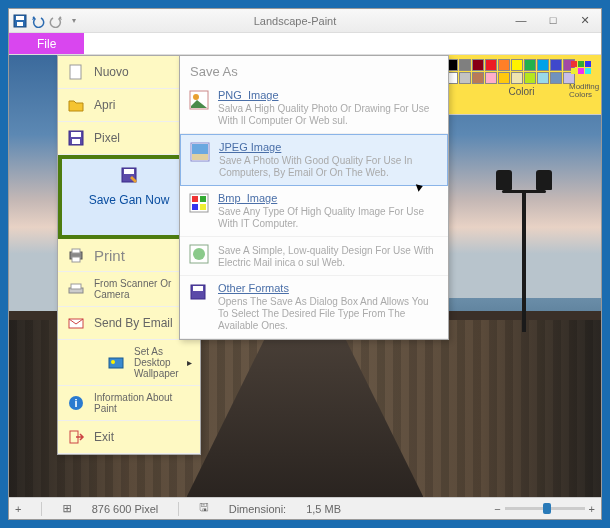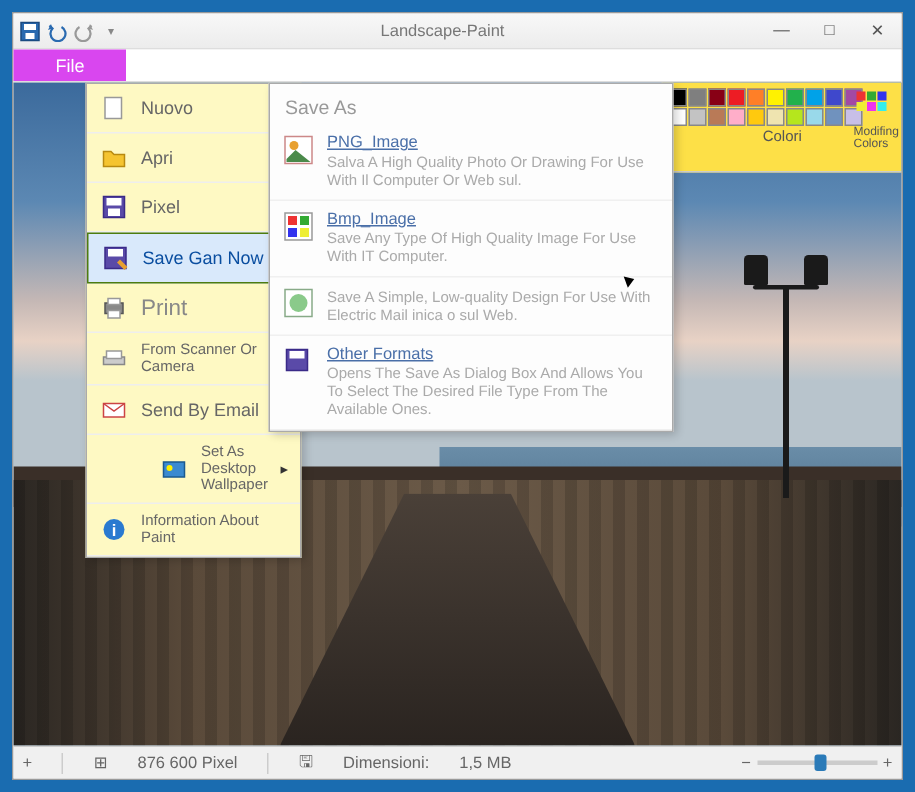--- a/index.html
+++ b/index.html
@@ -38,21 +38,21 @@
 .swatch-grid { display: grid; grid-template-columns: repeat(10, 12px); gap: 1px; }
 .swatch { width: 12px; height: 12px; border: 1px solid #888; }
 .color-label { font-size: 10px; color: #555; text-align: center; margin-top: 2px; }
 .modcolors { position:absolute; right:2px; top:4px; width:30px; }
 .modcolors svg { width:24px; height:20px; }
 .modcolors-label { font-size:8px; color:#555; line-height:1; }
 
 
 .file-menu { position: absolute; top: 0; left: 0; width: 144px; background: #fef9c3; border: 1px solid #aaa; box-shadow: 2px 2px 6px rgba(0,0,0,.2); z-index: 10; margin-left: 48px; }
 .menu-item { display: flex; align-items: center; gap: 8px; padding: 6px 8px; font-size: 12px; color: #666; border-bottom: 1px solid #eee; cursor: pointer; min-height: 30px; }
-.menu-item.hl { background: #d9e9fb; border: 1px solid #4d7c0f; color: #0a4ea0; }
+.menu-item.hl { background: #d9e9fb; border: 4px solid #4d7c0f; color: #0a4ea0; flex-direction: column; }
 .menu-icon { width: 20px; height: 20px; display: flex; align-items: center; justify-content: center; flex-shrink: 0; }
 .menu-item .arrow { margin-left: auto; color: #333; }
 
 
 .submenu { position: absolute; top: 0; left: 170px; width: 270px; background: #fdfdfd; border: 1px solid #aaa; box-shadow: 2px 2px 6px rgba(0,0,0,.2); z-index: 11; }
 .submenu-hdr { font-size: 13px; color: #999; padding: 8px 10px 4px; }
 .sub-item { display: flex; gap: 8px; padding: 6px 8px; border-bottom: 1px solid #f0f0f0; cursor: pointer; }
 .sub-item.hl { background: #e3effc; border: 1px solid #8ab4e8; }
 .sub-icon { width: 22px; height: 22px; flex-shrink: 0; display:flex; align-items:center; justify-content:center; }
 .sub-text { flex: 1; }
@@ -238,35 +238,57 @@
       </div>
       <div class="menu-item" style="font-size:10px;">
         <span class="menu-icon">
             <svg width="18" height="18">
               <circle cx="9" cy="9" r="7" fill="#2a7ad0"></circle>
               <text x="9" y="13" text-anchor="middle" fill="#fff" font-size="11" font-weight="bold">i</text>
             </svg>
           </span>
         <span>Information About Paint</span>
       </div>
+      <div class="menu-item">
+        <span class="menu-icon">
+            <svg width="18" height="18">
+              <rect x="3" y="3" width="8" height="12" fill="none" stroke="#c44"></rect>
+              <path d="M9 9 L16 9 M13 6 L16 9 L13 12" fill="none" stroke="#c44" stroke-width="1.5"></path>
+            </svg>
+          </span>
+        <span>Exit</span>
+      </div>
     </div>
 
     <div class="submenu">
       <div class="submenu-hdr">Save As</div>
       <div class="sub-item">
         <span class="sub-icon">
             <svg width="20" height="20">
               <rect x="1" y="1" width="18" height="18" fill="#fff" stroke="#c88"></rect>
               <circle cx="7" cy="7" r="3" fill="#e8a030"></circle>
               <path d="M2 16 L8 10 L18 18 L2 18 Z" fill="#4a8a4a"></path>
             </svg>
           </span>
         <div class="sub-text">
             <div class="sub-title">PNG_Image</div>
             <div class="sub-desc">Salva A High Quality Photo Or Drawing For Use With Il Computer Or Web sul.</div>
+          </div>
+      </div>
+      <div class="sub-item hl">
+        <span class="sub-icon">
+            <svg width="20" height="20">
+              <rect x="1" y="1" width="18" height="18" fill="#fff" stroke="#88c"></rect>
+              <rect x="2" y="2" width="16" height="10" fill="#6aa8e0"></rect>
+              <rect x="2" y="12" width="16" height="6" fill="#e0d0a0"></rect>
+            </svg>
+          </span>
+        <div class="sub-text">
+            <div class="sub-title">JPEG Image</div>
+            <div class="sub-desc">Save A Photo With Good Quality For Use In Computers, By Email Or On The Web.</div>
           </div>
       </div>
       <div class="sub-item">
         <span class="sub-icon">
             <svg width="20" height="20">
               <rect x="1" y="1" width="18" height="18" fill="#fff" stroke="#999"></rect>
               <rect x="3" y="3" width="6" height="6" fill="#e33"></rect>
               <rect x="11" y="3" width="6" height="6" fill="#3a3"></rect>
               <rect x="3" y="11" width="6" height="6" fill="#33e"></rect>
               <rect x="11" y="11" width="6" height="6" fill="#ee3"></rect>

